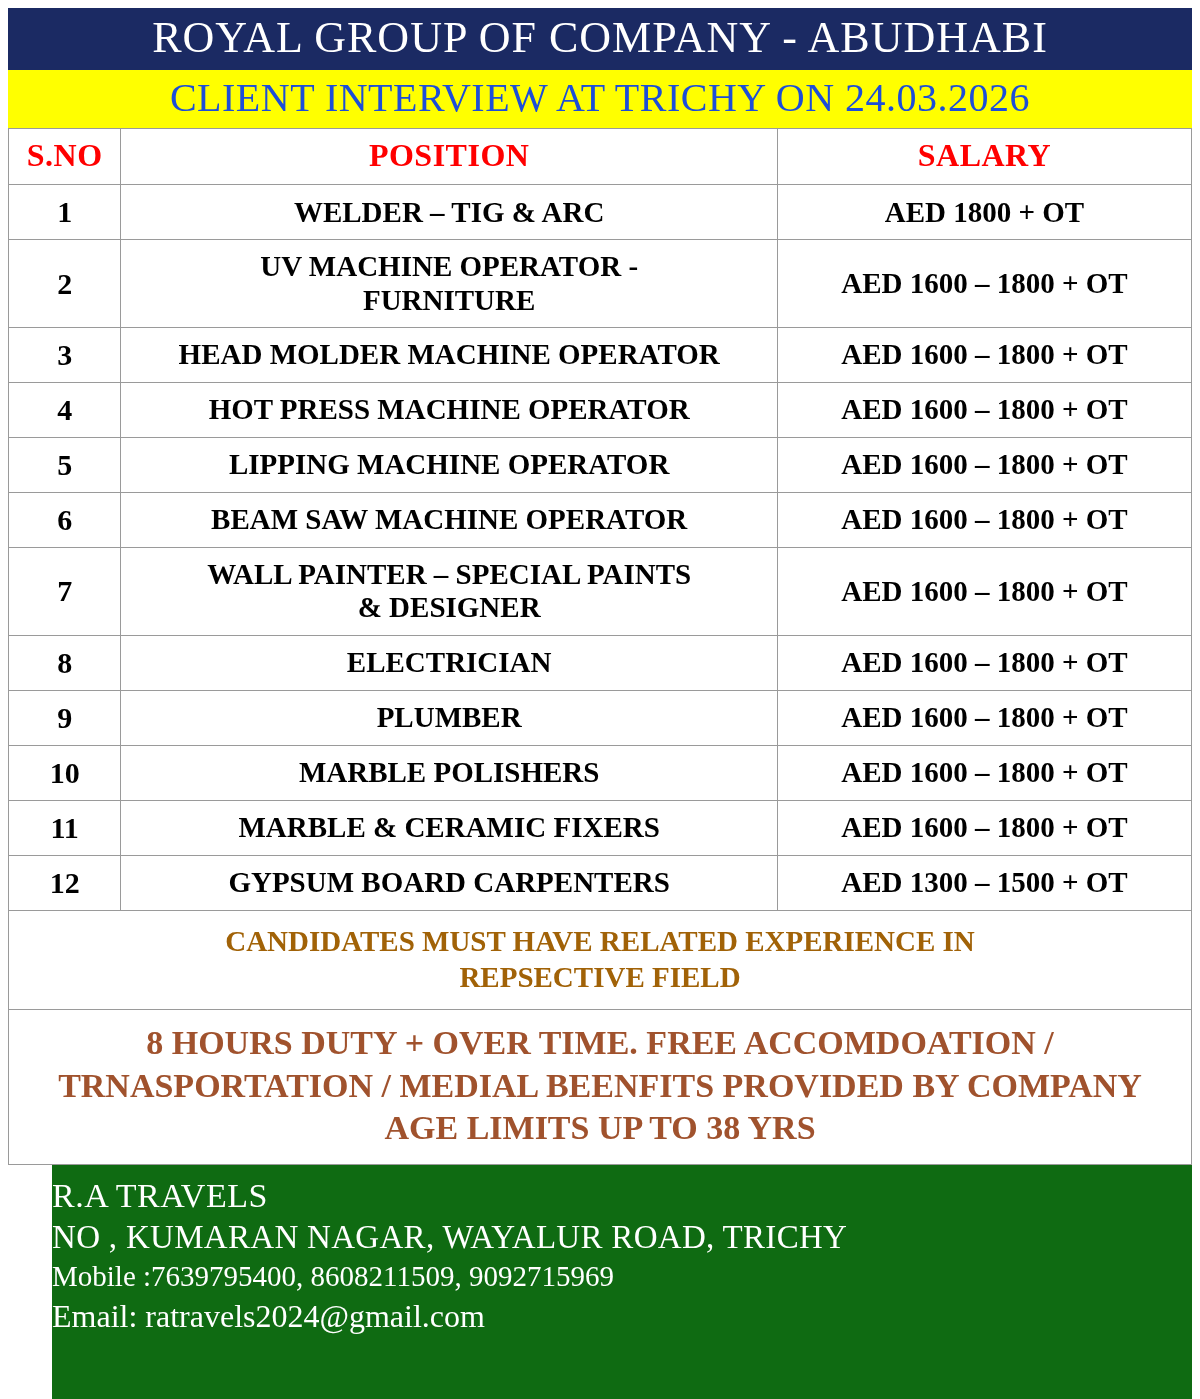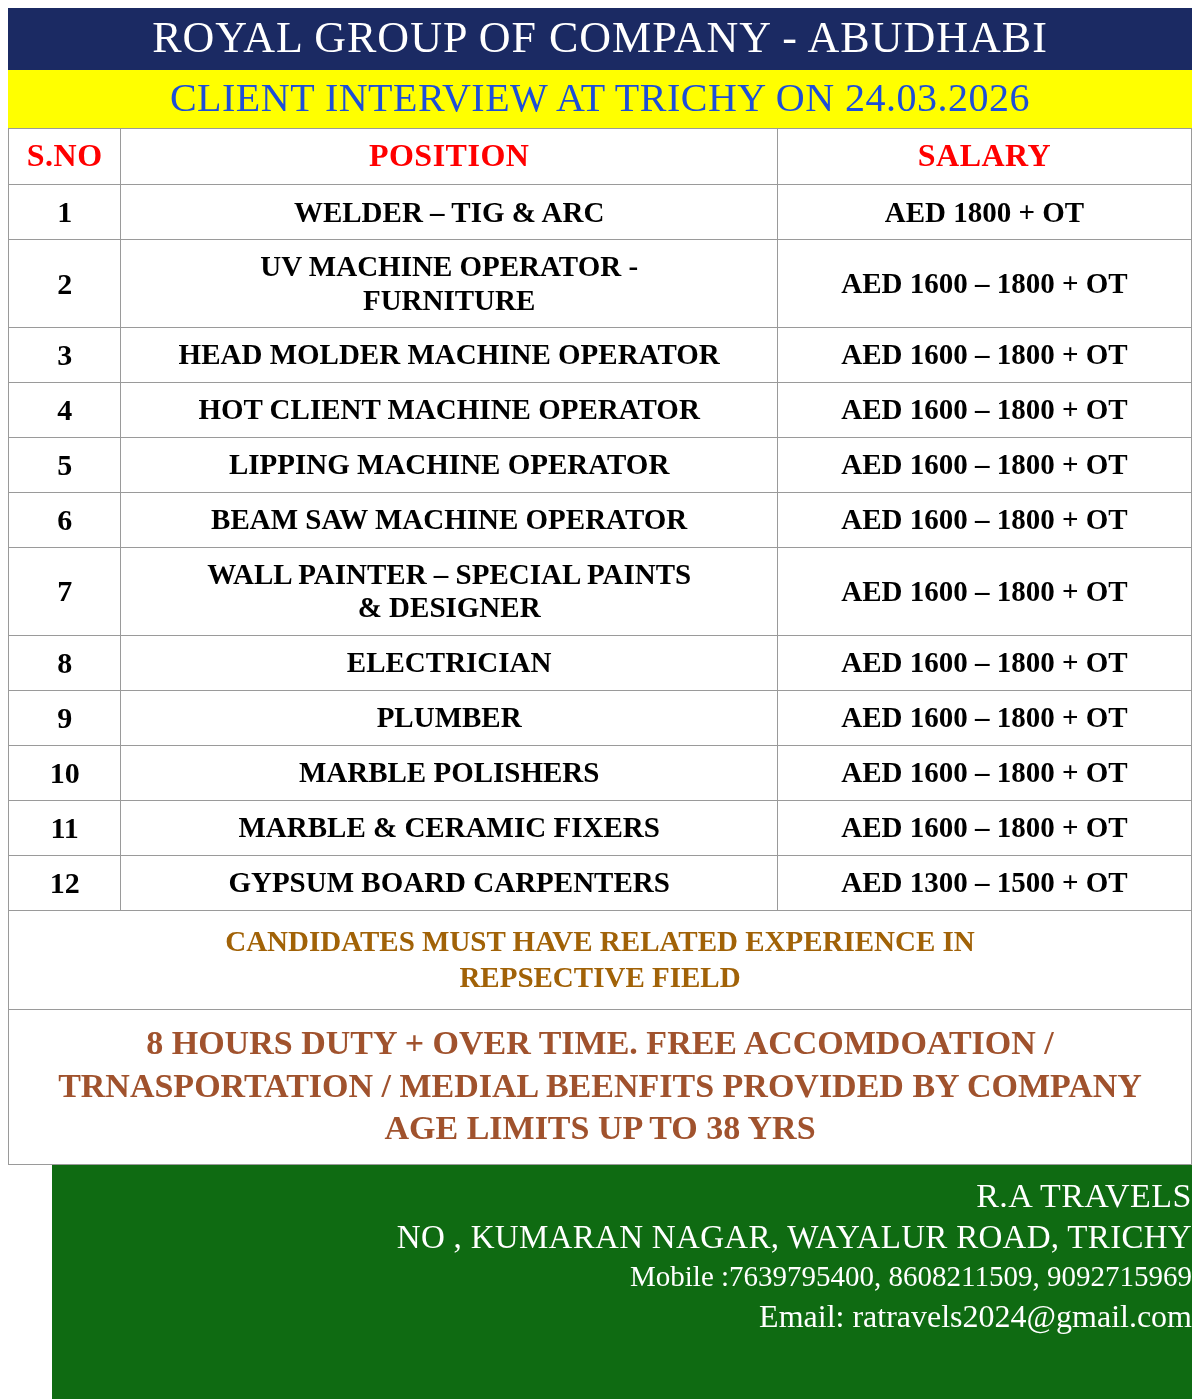--- a/index.html
+++ b/index.html
@@ -85,21 +85,21 @@
   }
   td.note-brown {
     color: #a0522d;
     font-size: 34px;
     line-height: 1.25;
     padding: 12px 10px 14px 10px;
   }
   .footer {
     background: #0f6b12;
     color: #ffffff;
-    text-align: right;
+    text-align: left;
     padding: 10px 0 14px 0;
     flex: 1 1 auto;
     margin-left: 44px;
   }
   .footer .line1 {
     font-size: 34px;
     line-height: 1.25;
     letter-spacing: 0.5px;
   }
   .footer .line2 {
@@ -152,21 +152,21 @@
         </td>
         <td class="sal">AED 1600  – 1800  + OT</td>
       </tr>
       <tr>
         <td class="sno">3</td>
         <td class="pos"><span>HEAD MOLDER MACHINE  OPERATOR</span></td>
         <td class="sal">AED 1600  – 1800  + OT</td>
       </tr>
       <tr>
         <td class="sno">4</td>
-        <td class="pos"><span>HOT CLIENT MACHINE  OPERATOR</span></td>
+        <td class="pos"><span>HOT PRESS MACHINE  OPERATOR</span></td>
         <td class="sal">AED 1600  – 1800  + OT</td>
       </tr>
       <tr>
         <td class="sno">5</td>
         <td class="pos"><span>LIPPING  MACHINE  OPERATOR</span></td>
         <td class="sal">AED 1600  – 1800  + OT</td>
       </tr>
       <tr>
         <td class="sno">6</td>
         <td class="pos"><span>BEAM SAW MACHINE  OPERATOR</span></td>

